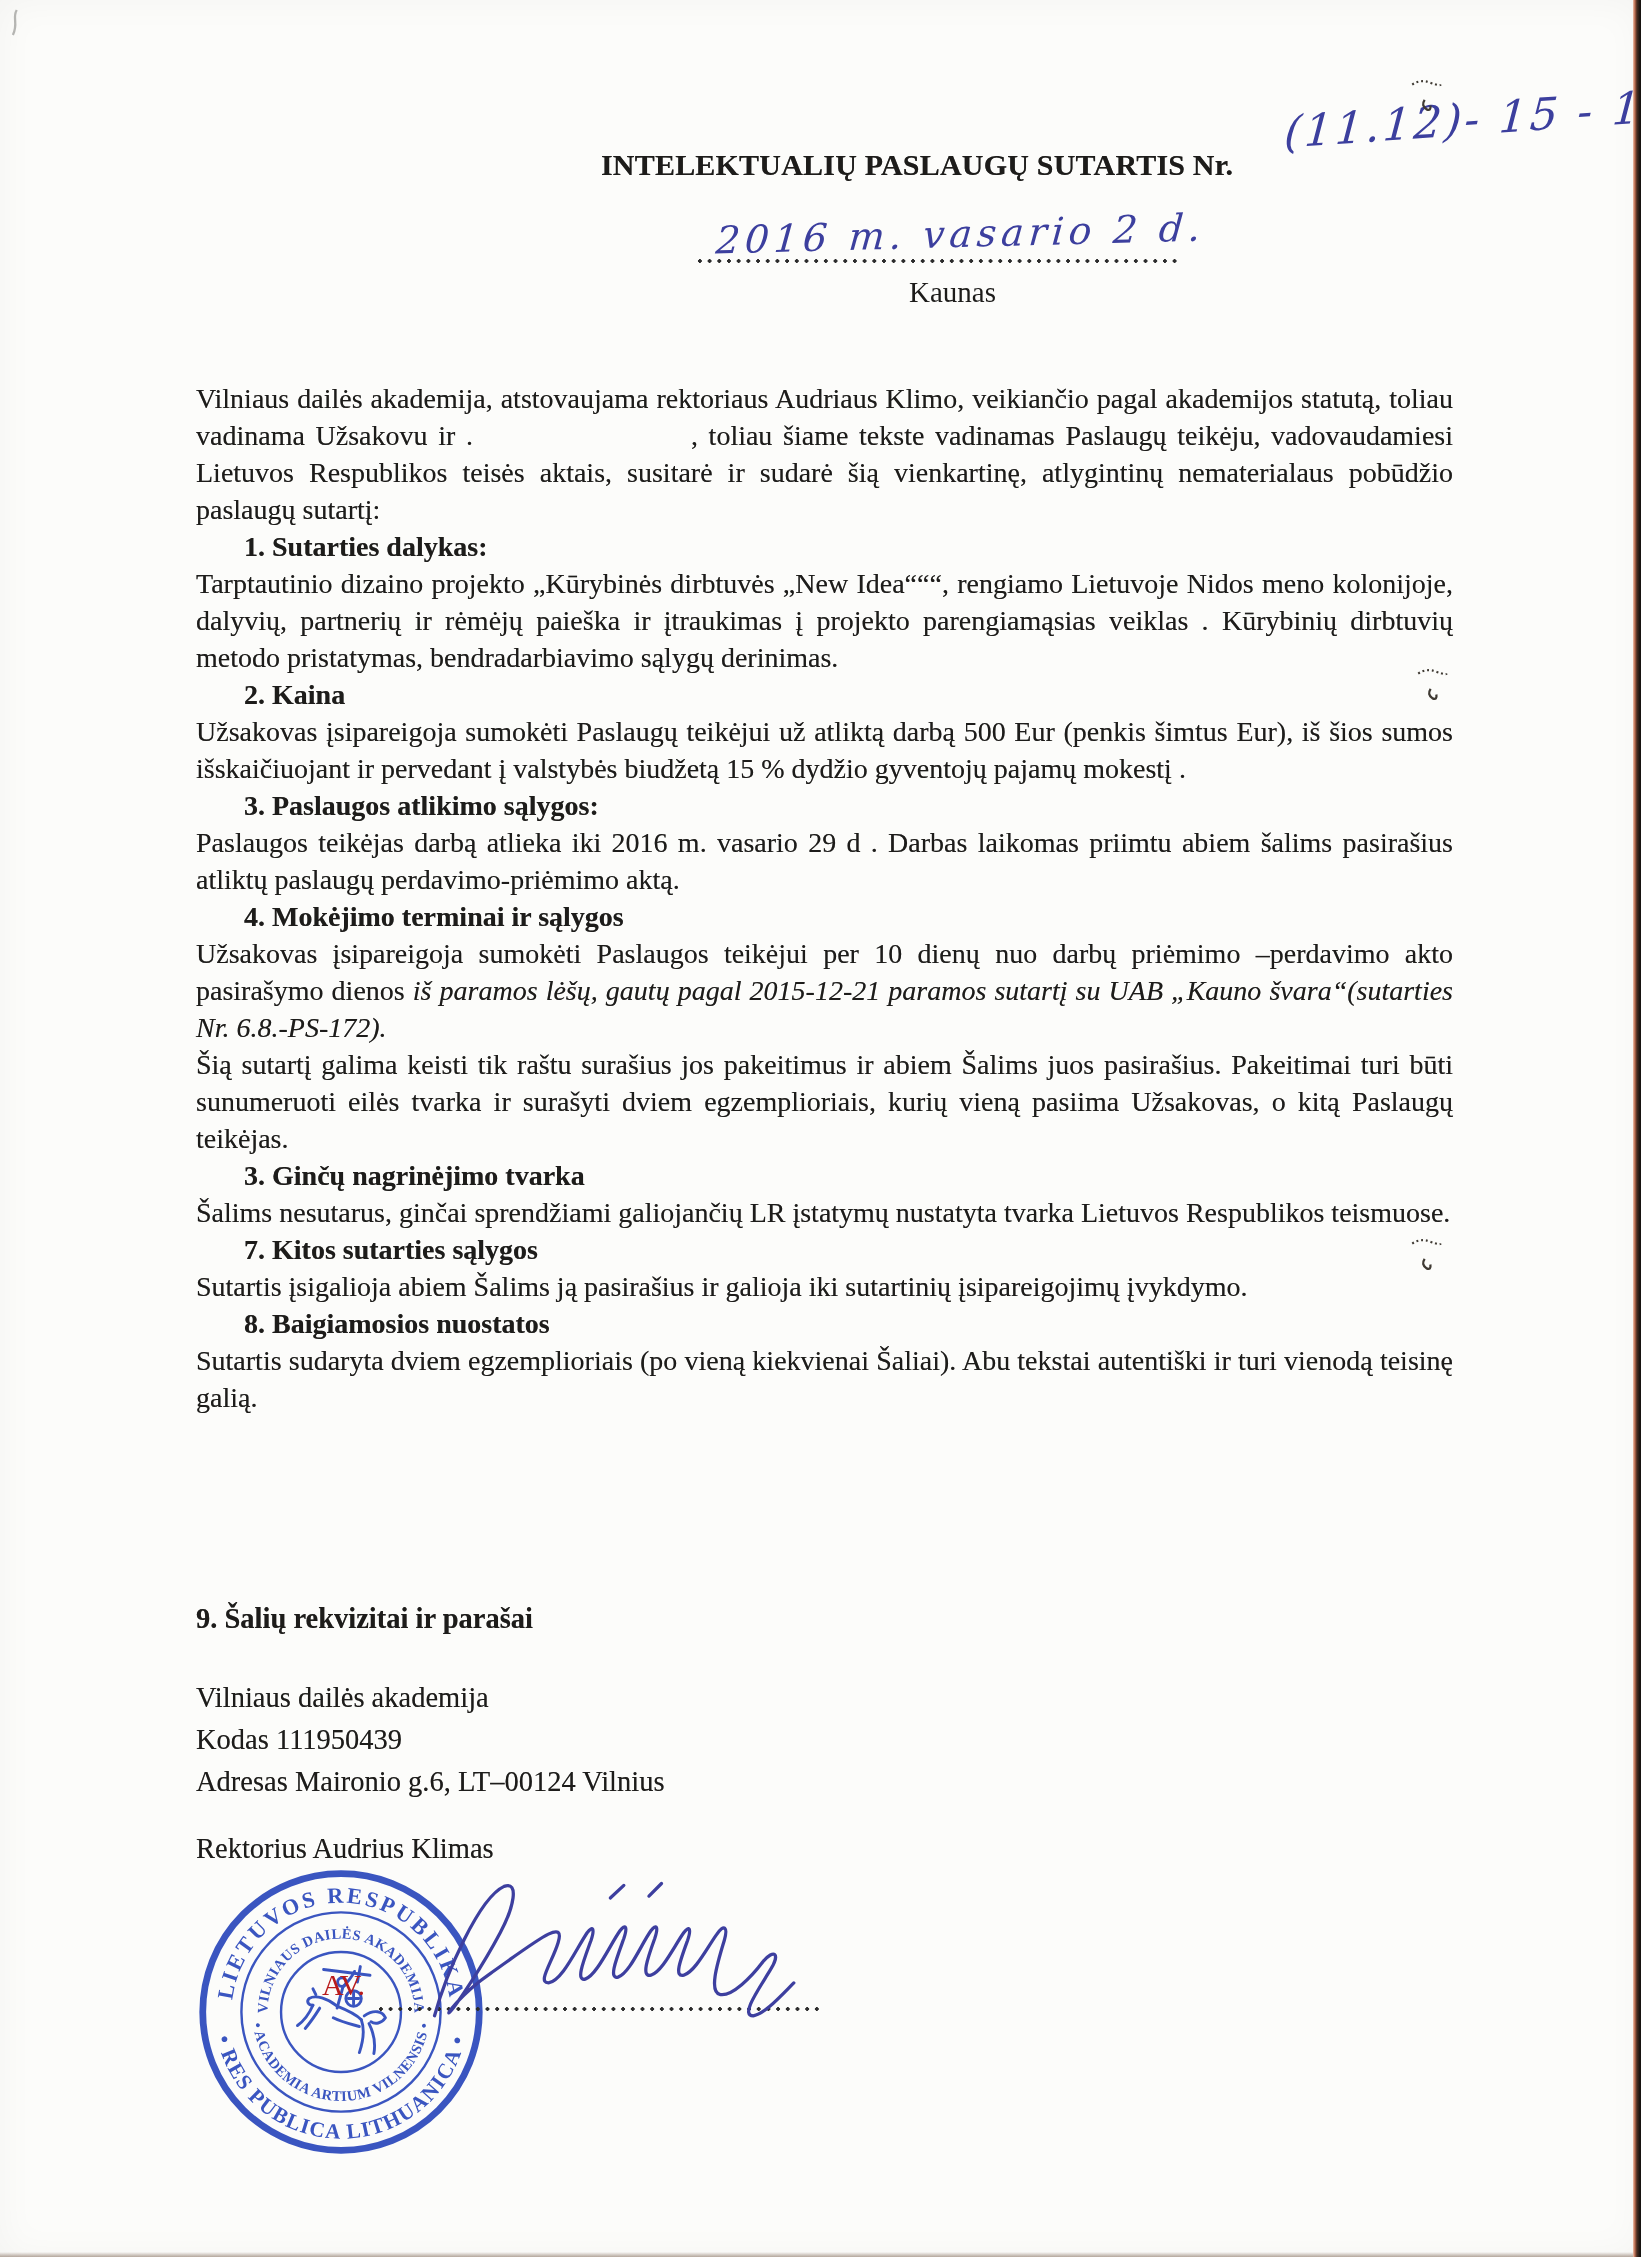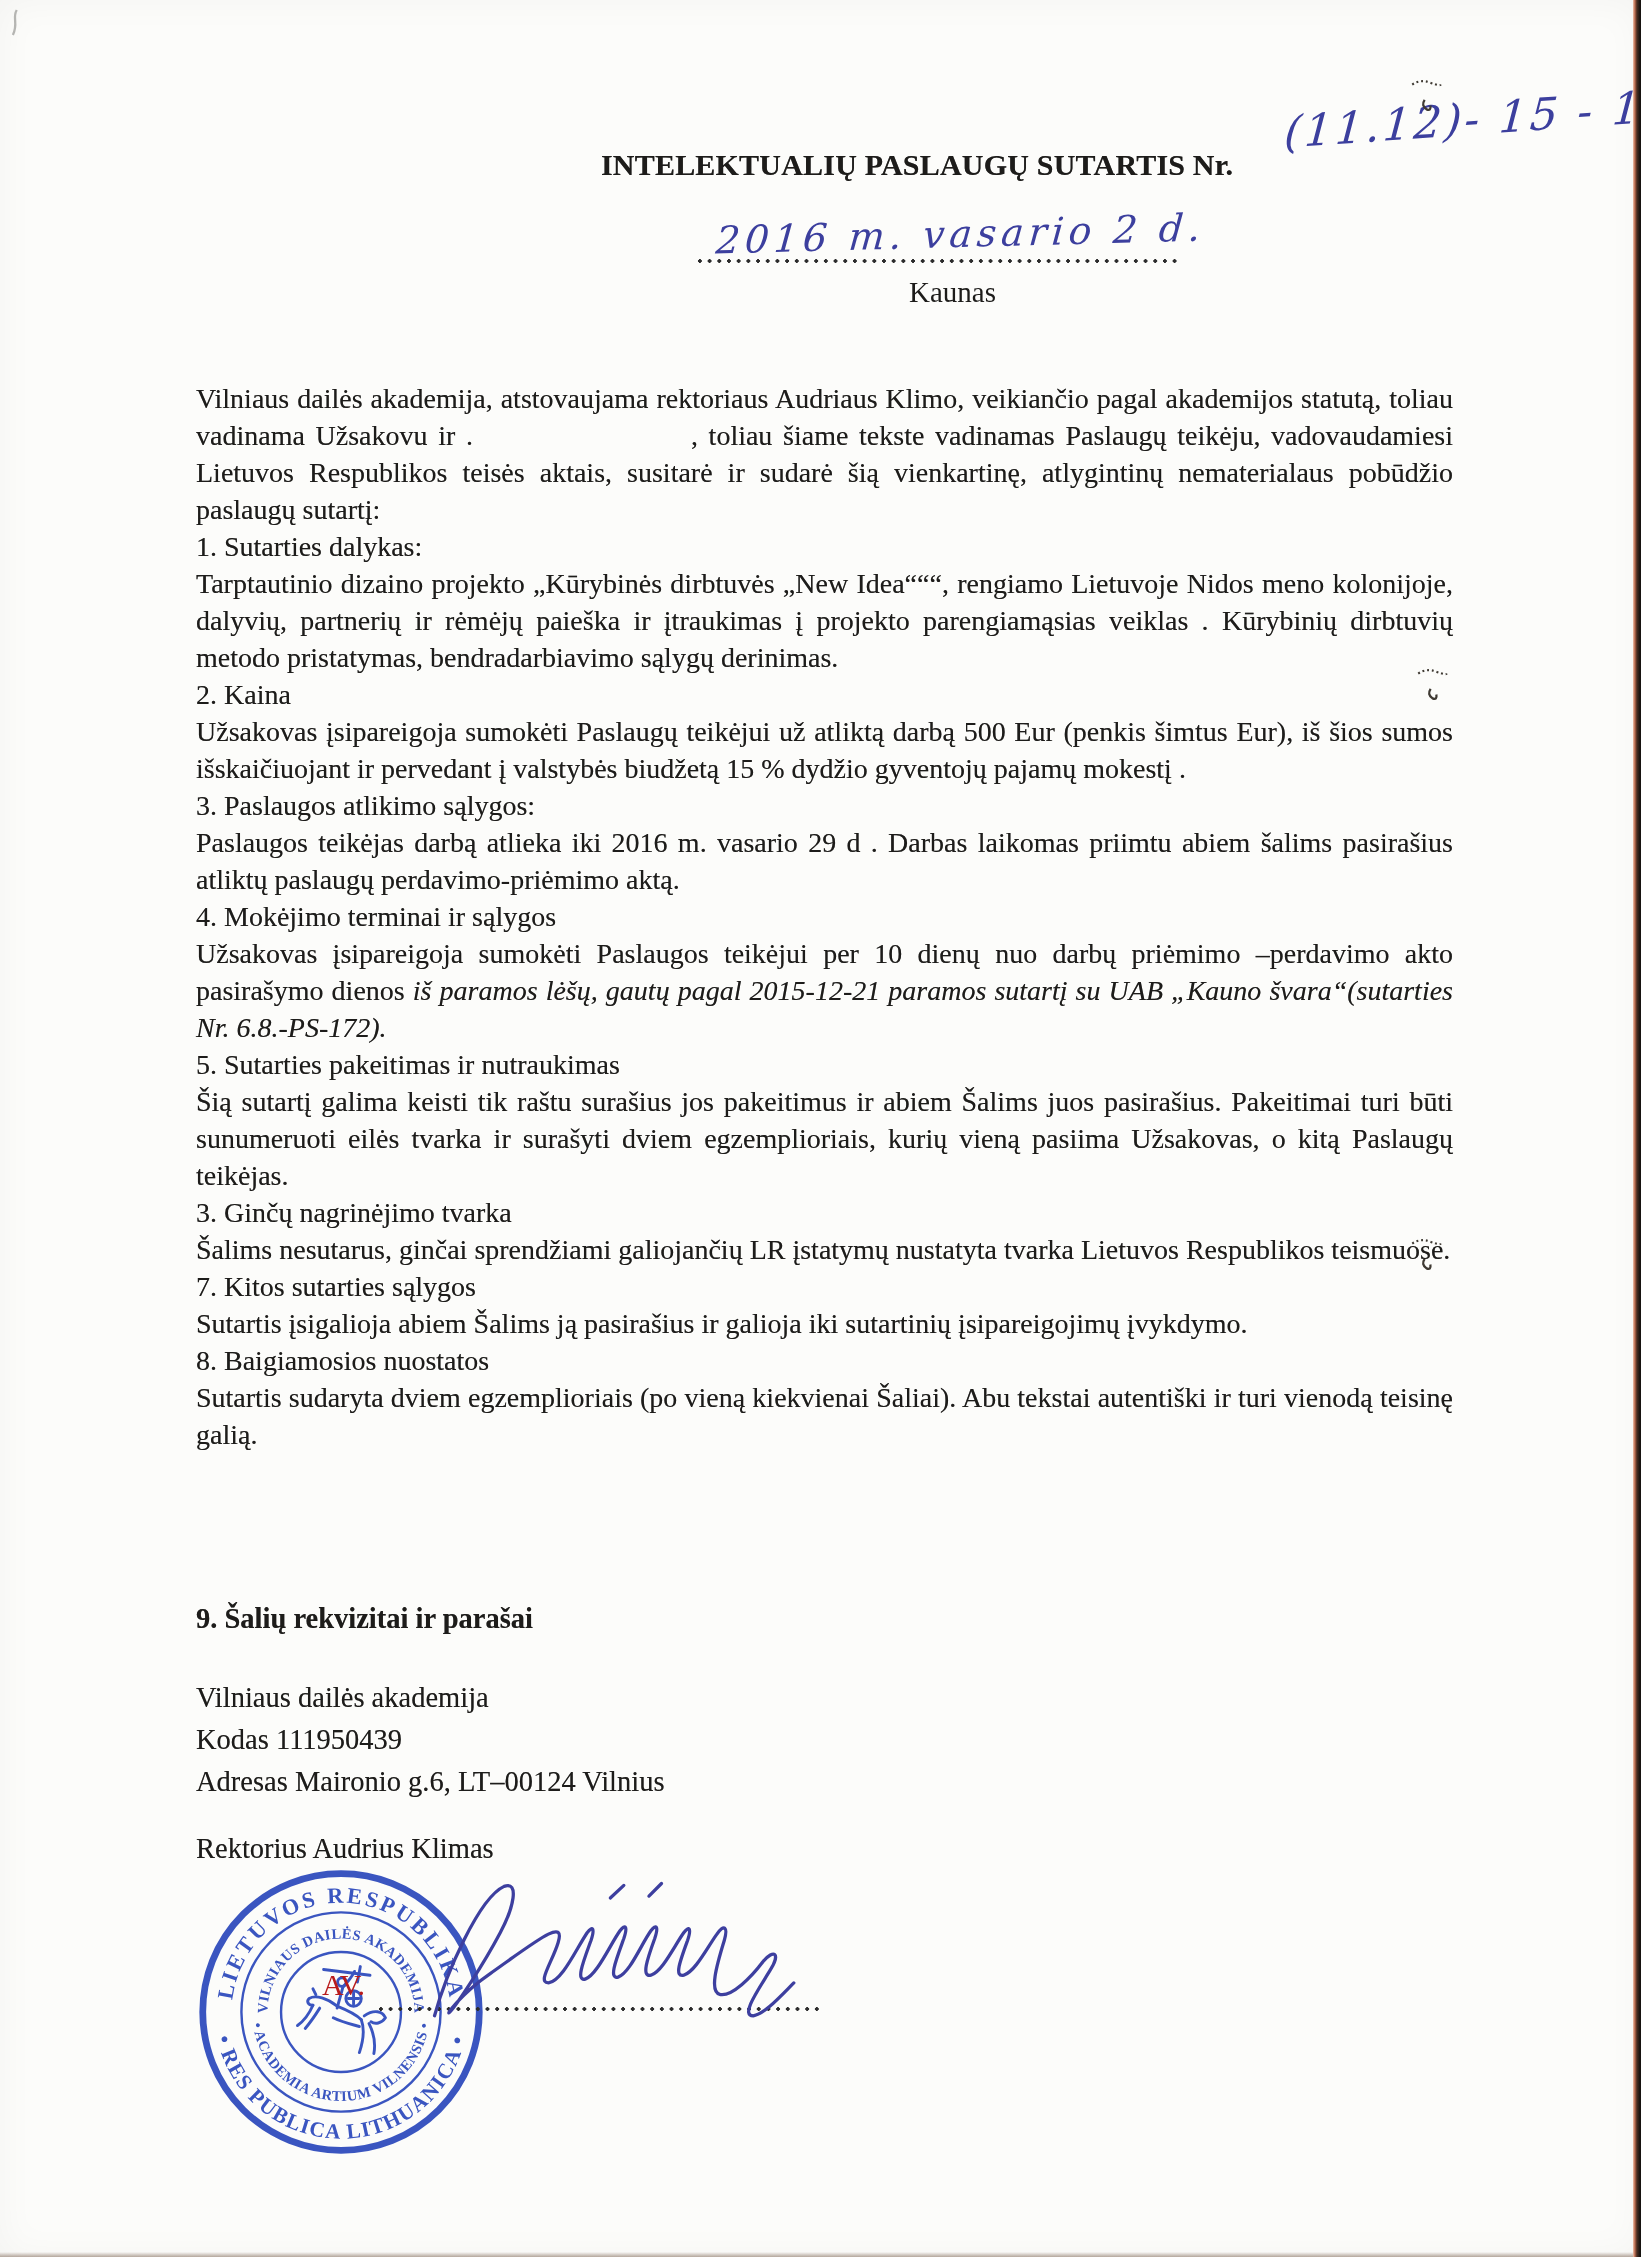--- a/index.html
+++ b/index.html
@@ -30,21 +30,21 @@
     background-size:9.7px 5.8px;
   }
   .date-dots{ position:absolute; left:697px; top:258px; width:485px; }
   .city{ position:absolute; left:845px; top:270px; width:203px; text-align:center; font-size:29px; margin:6px; }
   .doc-body{
     position:absolute; left:196px; top:380px; width:1257px;
     font-size:28px; line-height:37px;
     text-shadow:0 0 0.4px rgba(20,20,20,.5);
   }
   .doc-body p,.doc-body h2{ margin:0; font-size:28px; }
-  .doc-body h2{ font-weight:normal; }
+  .doc-body h2{ font-weight:bold;margin-left:48px; }
   .just{ text-align:justify; }
   .blank-gap{ display:inline-block; width:218px; }
   .ital{ font-style:italic; }
   .requisites{
     position:absolute; left:196px; top:1603px; font-size:28.5px;
     text-shadow:0 0 0.4px rgba(20,20,20,.5);
   }
   .req-heading{ margin:0 0 42px 0; font-size:28.5px; font-weight:bold; }
   .req-line{ margin:0; line-height:42px; }
   .req-signatory{ margin-top:25px; }
@@ -88,21 +88,20 @@
 
     <h2>2. Kaina</h2>
     <p class="just">Užsakovas įsipareigoja sumokėti Paslaugų teikėjui už atliktą darbą 500 Eur (penkis šimtus Eur), iš šios sumos išskaičiuojant ir pervedant į valstybės biudžetą 15 % dydžio gyventojų pajamų mokestį .</p>
 
     <h2>3. Paslaugos atlikimo sąlygos:</h2>
     <p class="just">Paslaugos teikėjas darbą atlieka iki 2016 m. vasario 29 d . Darbas laikomas priimtu  abiem šalims pasirašius atliktų paslaugų perdavimo-priėmimo aktą.</p>
 
     <h2>4. Mokėjimo terminai ir sąlygos</h2>
     <p class="just"><span>Užsakovas įsipareigoja sumokėti Paslaugos teikėjui per 10 dienų nuo darbų priėmimo –perdavimo akto pasirašymo dienos </span><span class="ital">iš paramos lėšų, gautų pagal 2015-12-21 paramos sutartį su UAB „Kauno švara“(sutarties Nr. 6.8.-PS-172).</span></p>
 
-    <h2>5. Sutarties pakeitimas ir nutraukimas</h2>
     <p class="just">Šią sutartį galima keisti tik raštu surašius jos pakeitimus ir abiem Šalims juos pasirašius. Pakeitimai turi būti sunumeruoti eilės tvarka ir surašyti dviem egzemplioriais, kurių vieną pasiima Užsakovas, o kitą Paslaugų teikėjas.</p>
 
     <h2>3. Ginčų nagrinėjimo tvarka</h2>
     <p class="just">Šalims nesutarus, ginčai sprendžiami galiojančių LR įstatymų nustatyta tvarka Lietuvos Respublikos teismuose.</p>
 
     <h2>7. Kitos sutarties sąlygos</h2>
     <p>Sutartis įsigalioja abiem Šalims ją pasirašius ir  galioja iki sutartinių įsipareigojimų įvykdymo.</p>
 
     <h2>8. Baigiamosios nuostatos</h2>
     <p class="just">Sutartis sudaryta dviem egzemplioriais (po vieną kiekvienai Šaliai). Abu tekstai autentiški ir turi vienodą teisinę galią.</p>

